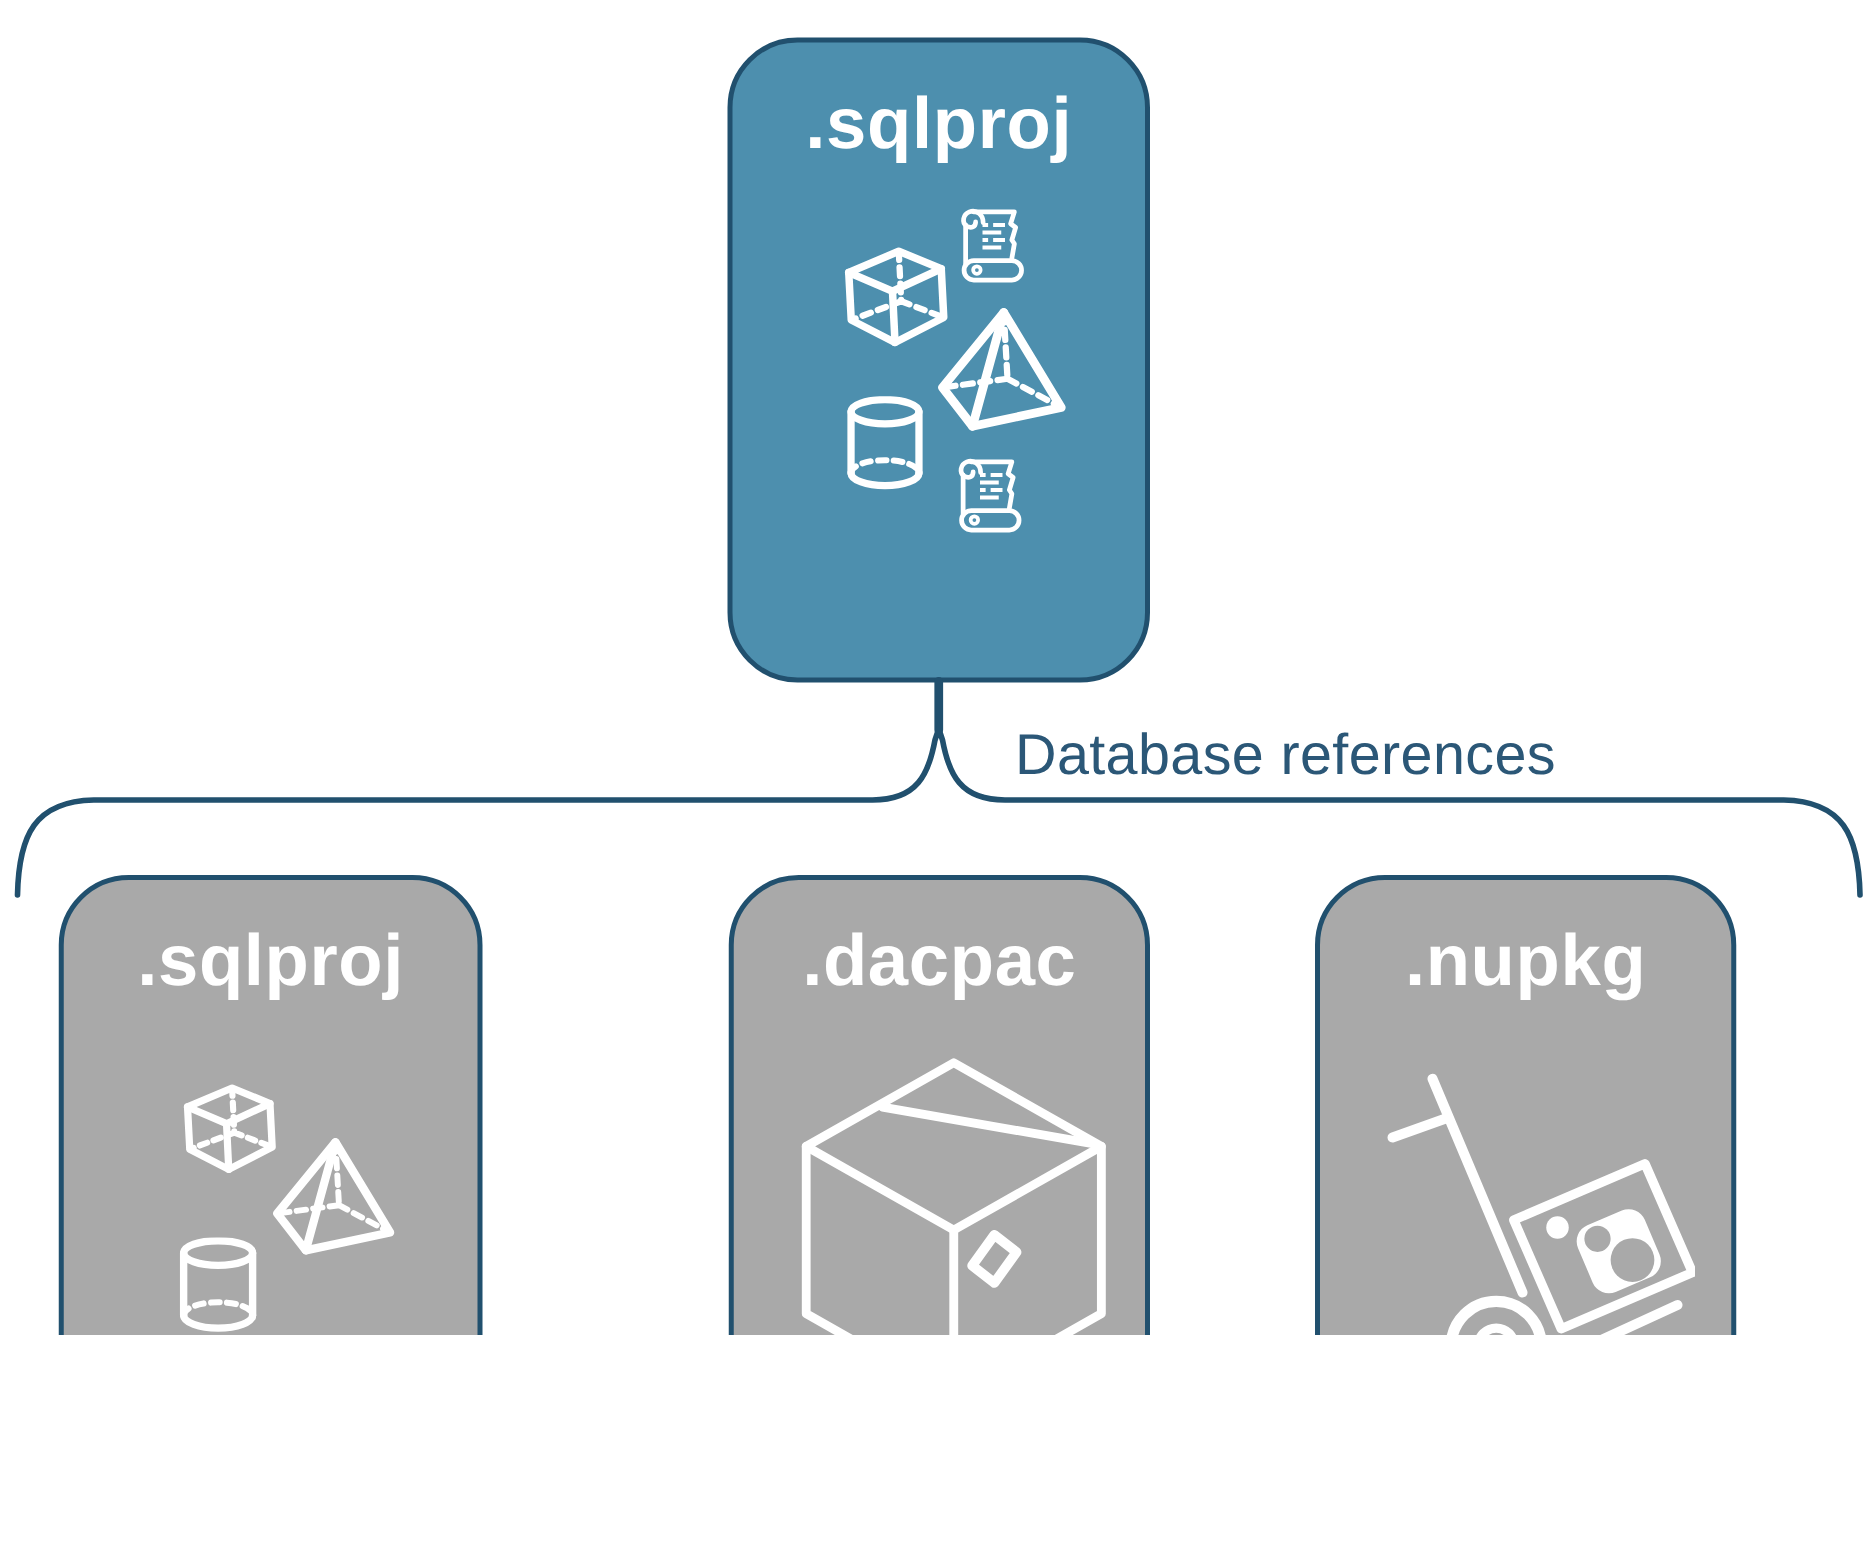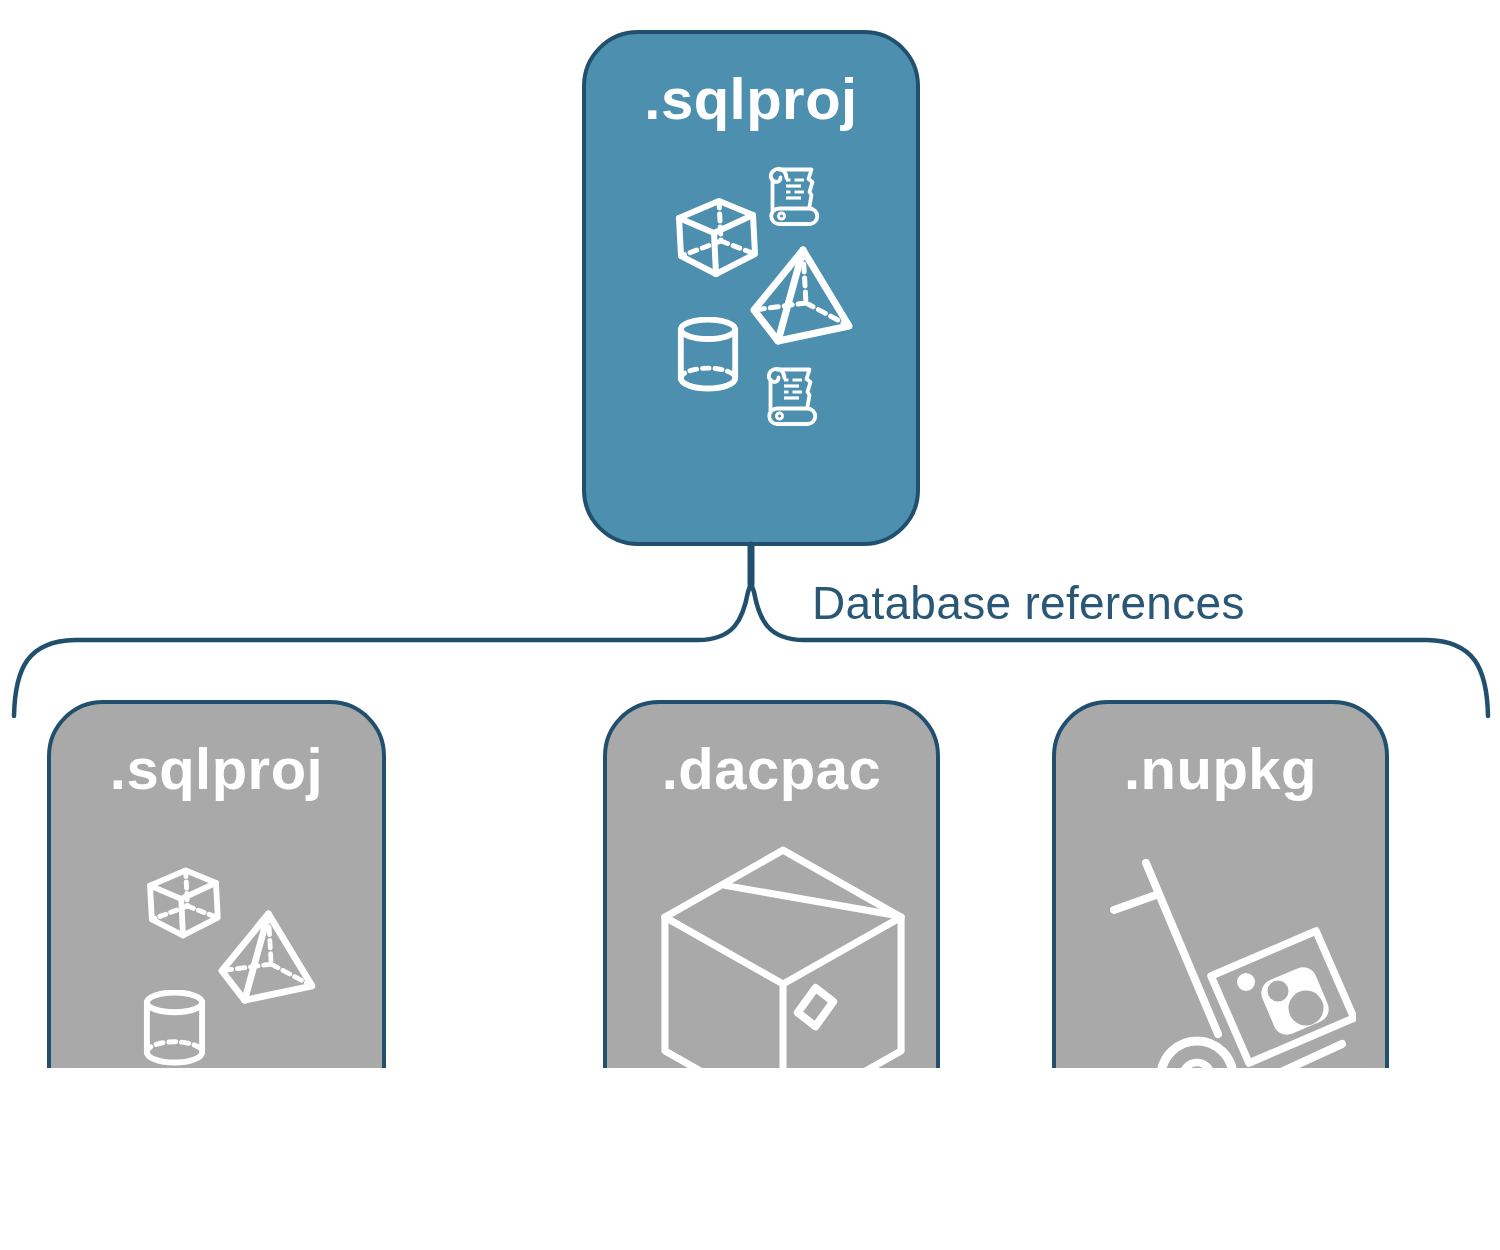--- a/index.html
+++ b/index.html
@@ -8,21 +8,21 @@
     font-family:"Liberation Sans",sans-serif;overflow:hidden;
   }
   .card{
     position:absolute;box-sizing:border-box;
     border:4px solid var(--line-navy,#21506E);
     border-radius:56px;
   }
   .card-root{left:582px;top:30px;width:338px;height:516px;background:var(--card-teal,#4D8FAE);}
   .card-child{background:var(--card-gray,#A9A9A9);}
   .card-child-1{left:47px;top:700px;width:339px;height:526px;}
-  .card-child-2{left:583px;top:700px;width:337px;height:526px;margin-left:20px;}
+  .card-child-2{left:583px;top:700px;width:337px;height:526px;}
   .card-child-3{left:1052px;top:700px;width:337px;height:526px;}
   .card-label{
     margin-top:33px;text-align:center;
     font-size:58px;font-weight:bold;color:var(--icon-white,#FFFFFF);
     letter-spacing:.5px;line-height:1.1;
   }
   .icon{position:absolute;color:var(--icon-white,#FFFFFF);}
   .connector-svg{position:absolute;left:0;top:540px;width:1500px;height:190px;color:var(--line-navy,#21506E);}
   .connector-label{
     position:absolute;left:812px;top:576px;

